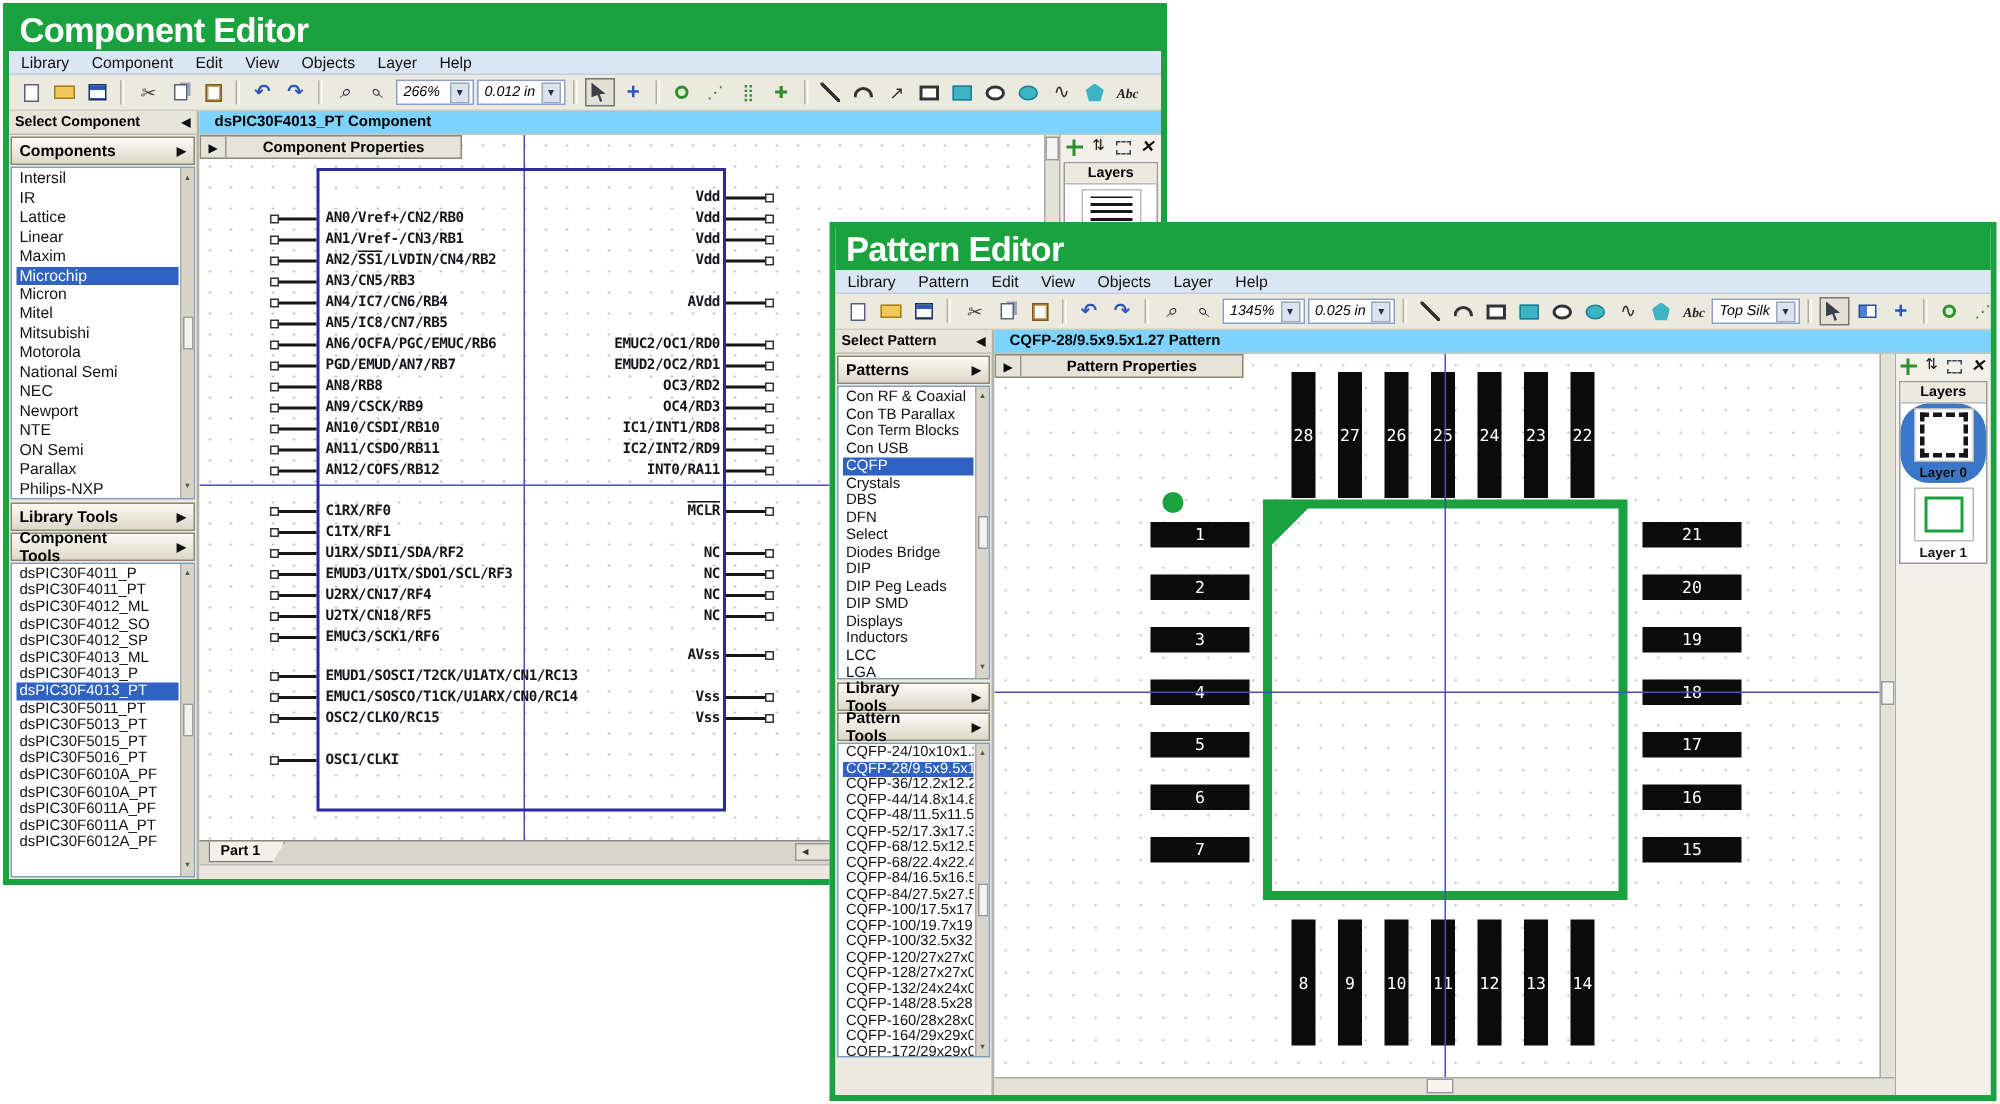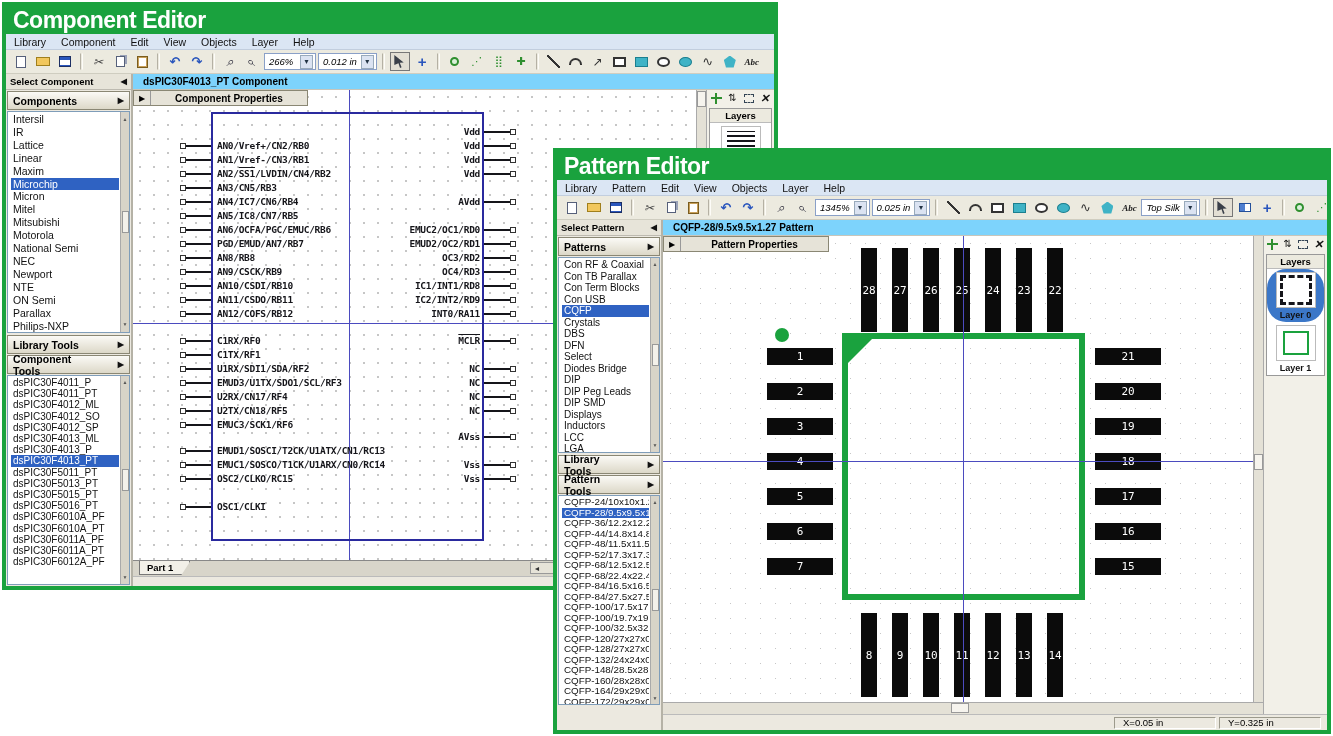--- a/index.html
+++ b/index.html
@@ -939,21 +939,17 @@
 
                   <div class="layer-item k-thumb-green">
                     <span class="thumb"></span>
                     <span>Layer 1</span>
                   </div>
                 </div>
             </div>
           </div>
         </div>
 
-        <div class="statusbar">
-          <span class="st-cell">X=0.05 in</span>
-          <span class="st-cell">Y=0.325 in</span>
-        </div>
       </div>
     </div>
   </div>
 
 </div>
 
 </body></html>

